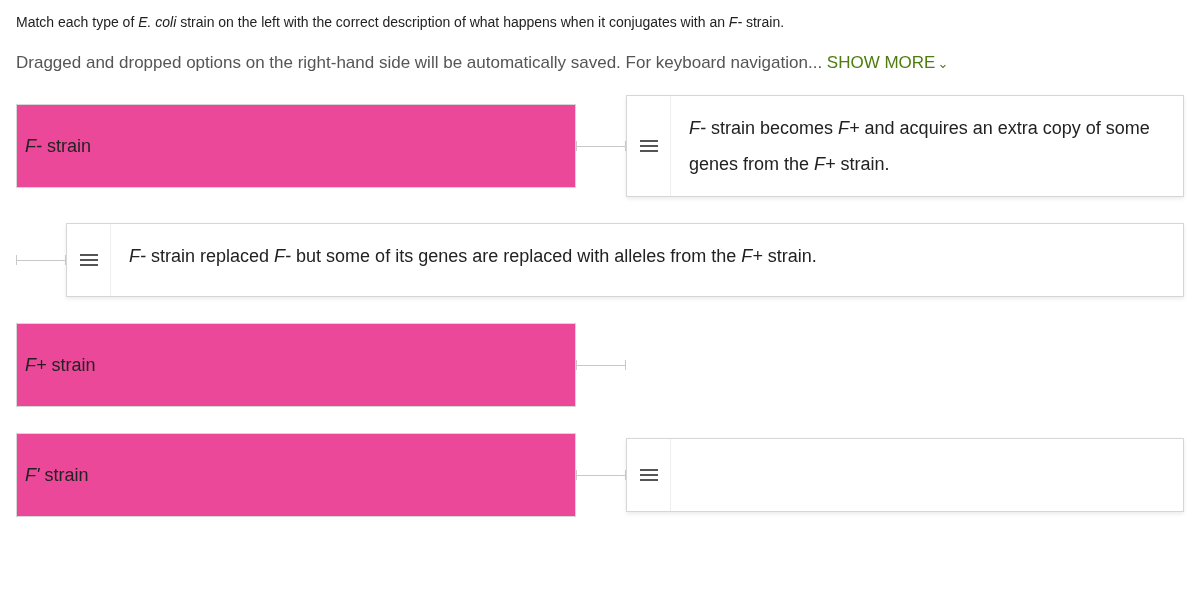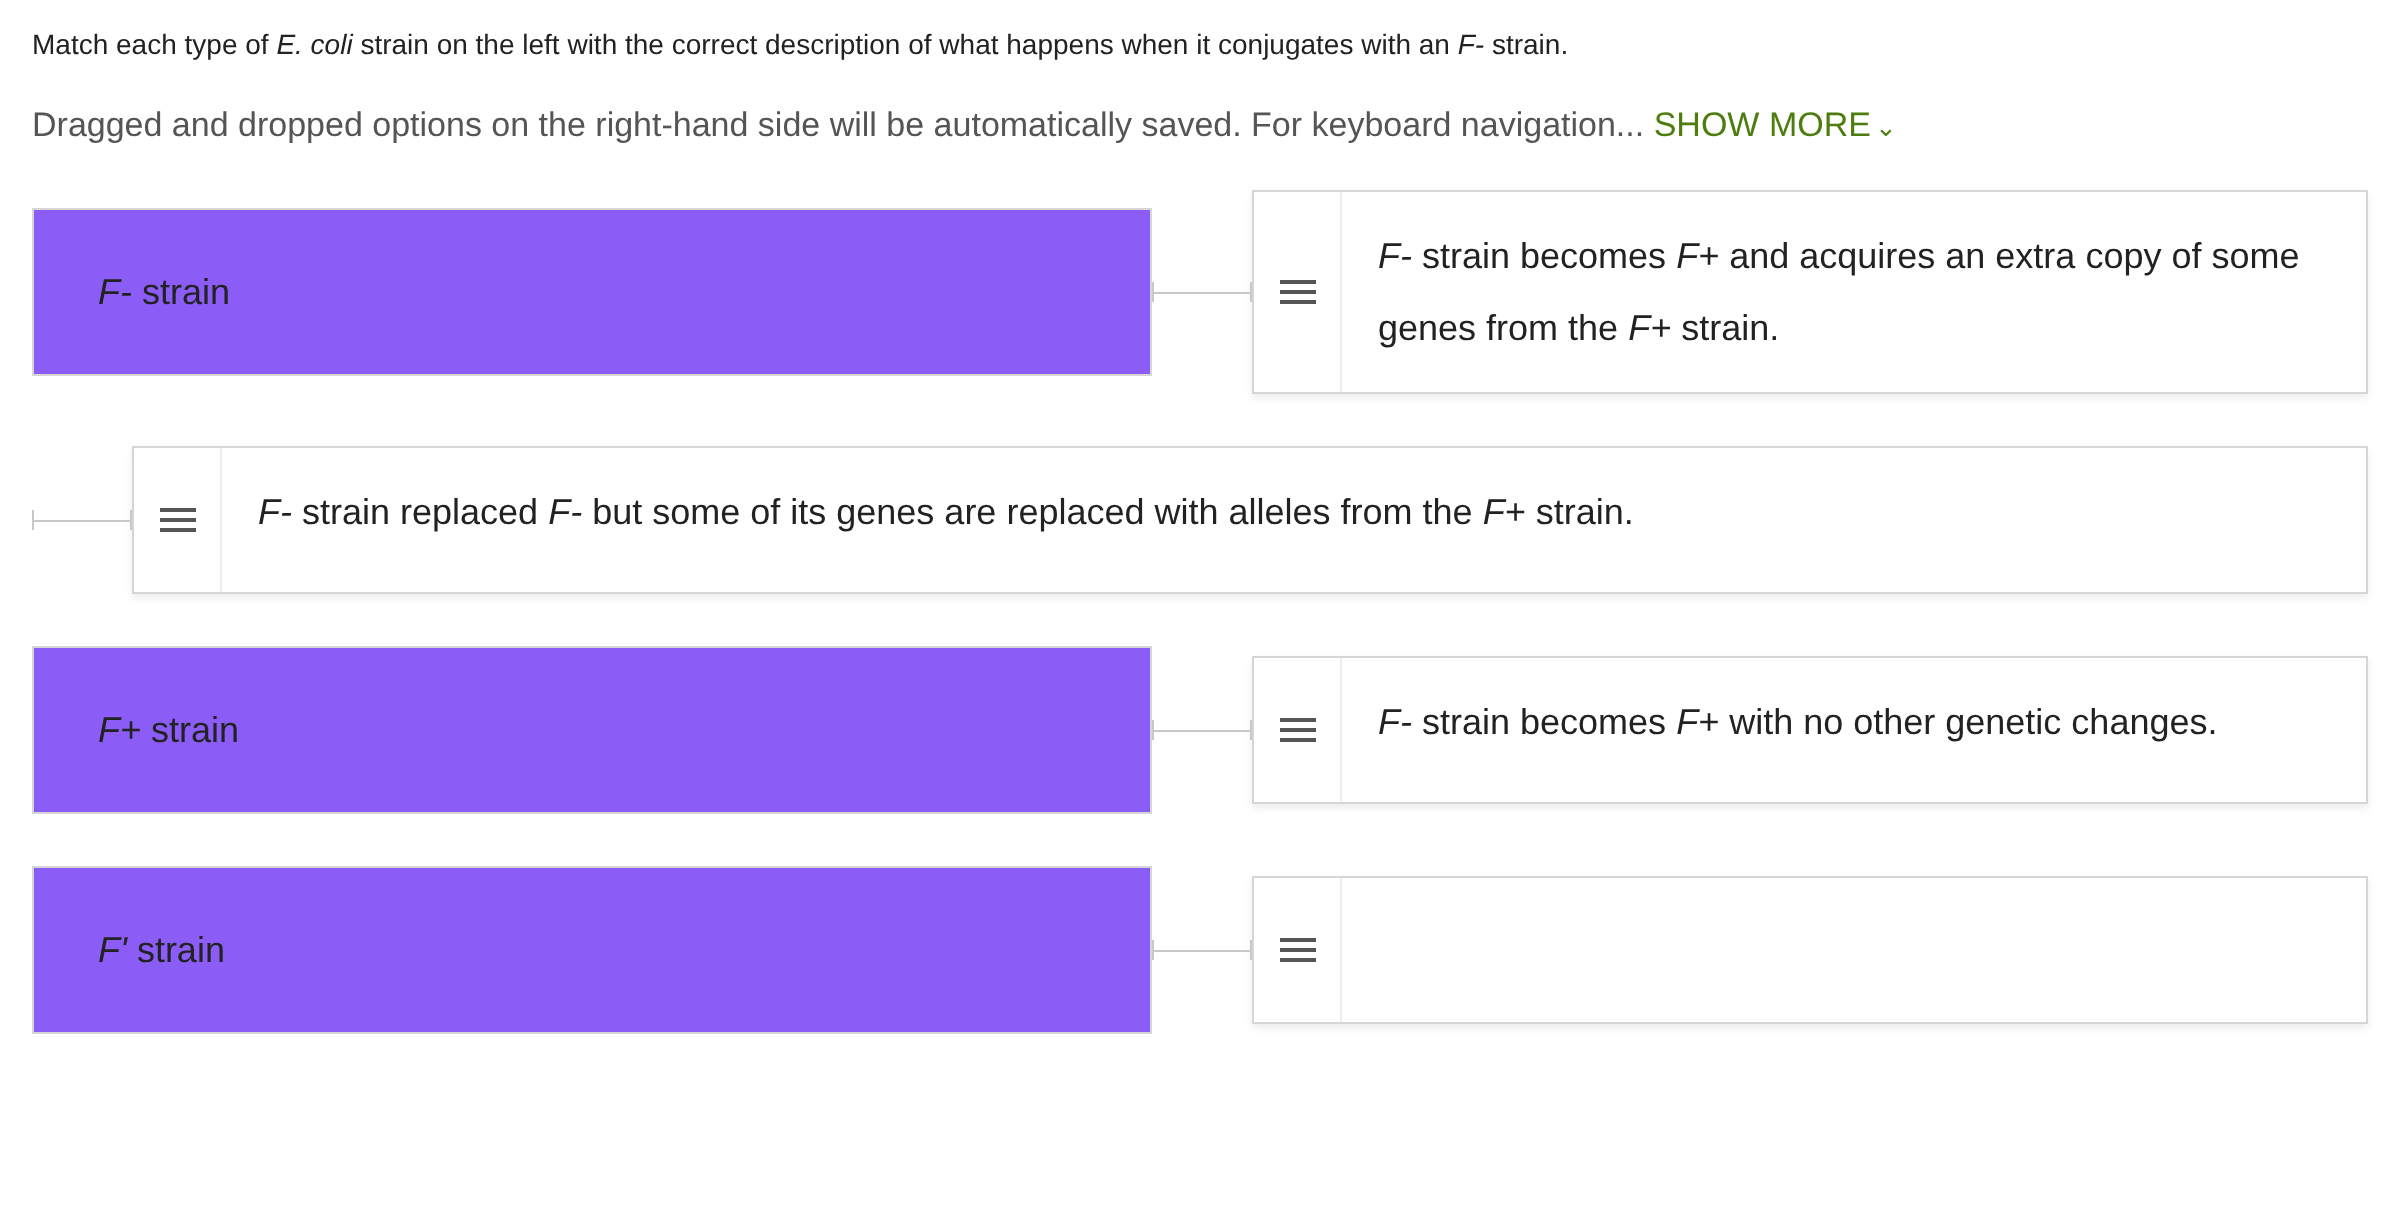--- a/index.html
+++ b/index.html
@@ -35,23 +35,23 @@
     vertical-align: middle;
   }
   .pairs { display: flex; flex-direction: column; gap: 26px; }
   .pair { display: flex; align-items: center; }
   .left-box {
     flex: 0 0 560px;
     height: 84px;
     border: 1px solid #d6d6d6;
     display: flex;
     align-items: center;
-    padding: 0 32px;
+    padding: 0 8px;
     font-size: 18px;
-    background: #8b5cf6;
+    background: #ec4899;
   }
   .left-box .em { font-style: italic; }
   .connector {
     flex: 0 0 50px;
     height: 1px;
     background: #c8c8c8;
     position: relative;
   }
   .connector::before, .connector::after {
     content: "";
@@ -139,32 +139,20 @@
         <span><span class="em">F-</span><span> strain replaced </span><span class="em">F-</span><span> but some of its genes are replaced with  alleles from the </span><span class="em">F+</span><span> strain.</span></span>
       </div>
     </div>
   </div>
 
   <div class="pair">
     <div class="left-box">
       <span><span class="em">F+</span><span> strain</span></span>
     </div>
     <div class="connector"></div>
-    <div class="right-box">
-      <div class="handle">
-        <svg viewBox="0 0 18 14">
-            <line x1="0" y1="2" x2="18" y2="2" stroke="#555" stroke-width="2"></line>
-            <line x1="0" y1="7" x2="18" y2="7" stroke="#555" stroke-width="2"></line>
-            <line x1="0" y1="12" x2="18" y2="12" stroke="#555" stroke-width="2"></line>
-          </svg>
-      </div>
-      <div class="right-text">
-        <span><span class="em">F-</span><span> strain becomes </span><span class="em">F+</span><span> with no other genetic changes.</span><span class="em"></span><span></span></span>
-      </div>
-    </div>
   </div>
 
   <div class="pair">
     <div class="left-box">
       <span><span class="em">F'</span><span> strain</span></span>
     </div>
     <div class="connector"></div>
     <div class="right-box">
       <div class="handle">
         <svg viewBox="0 0 18 14">

